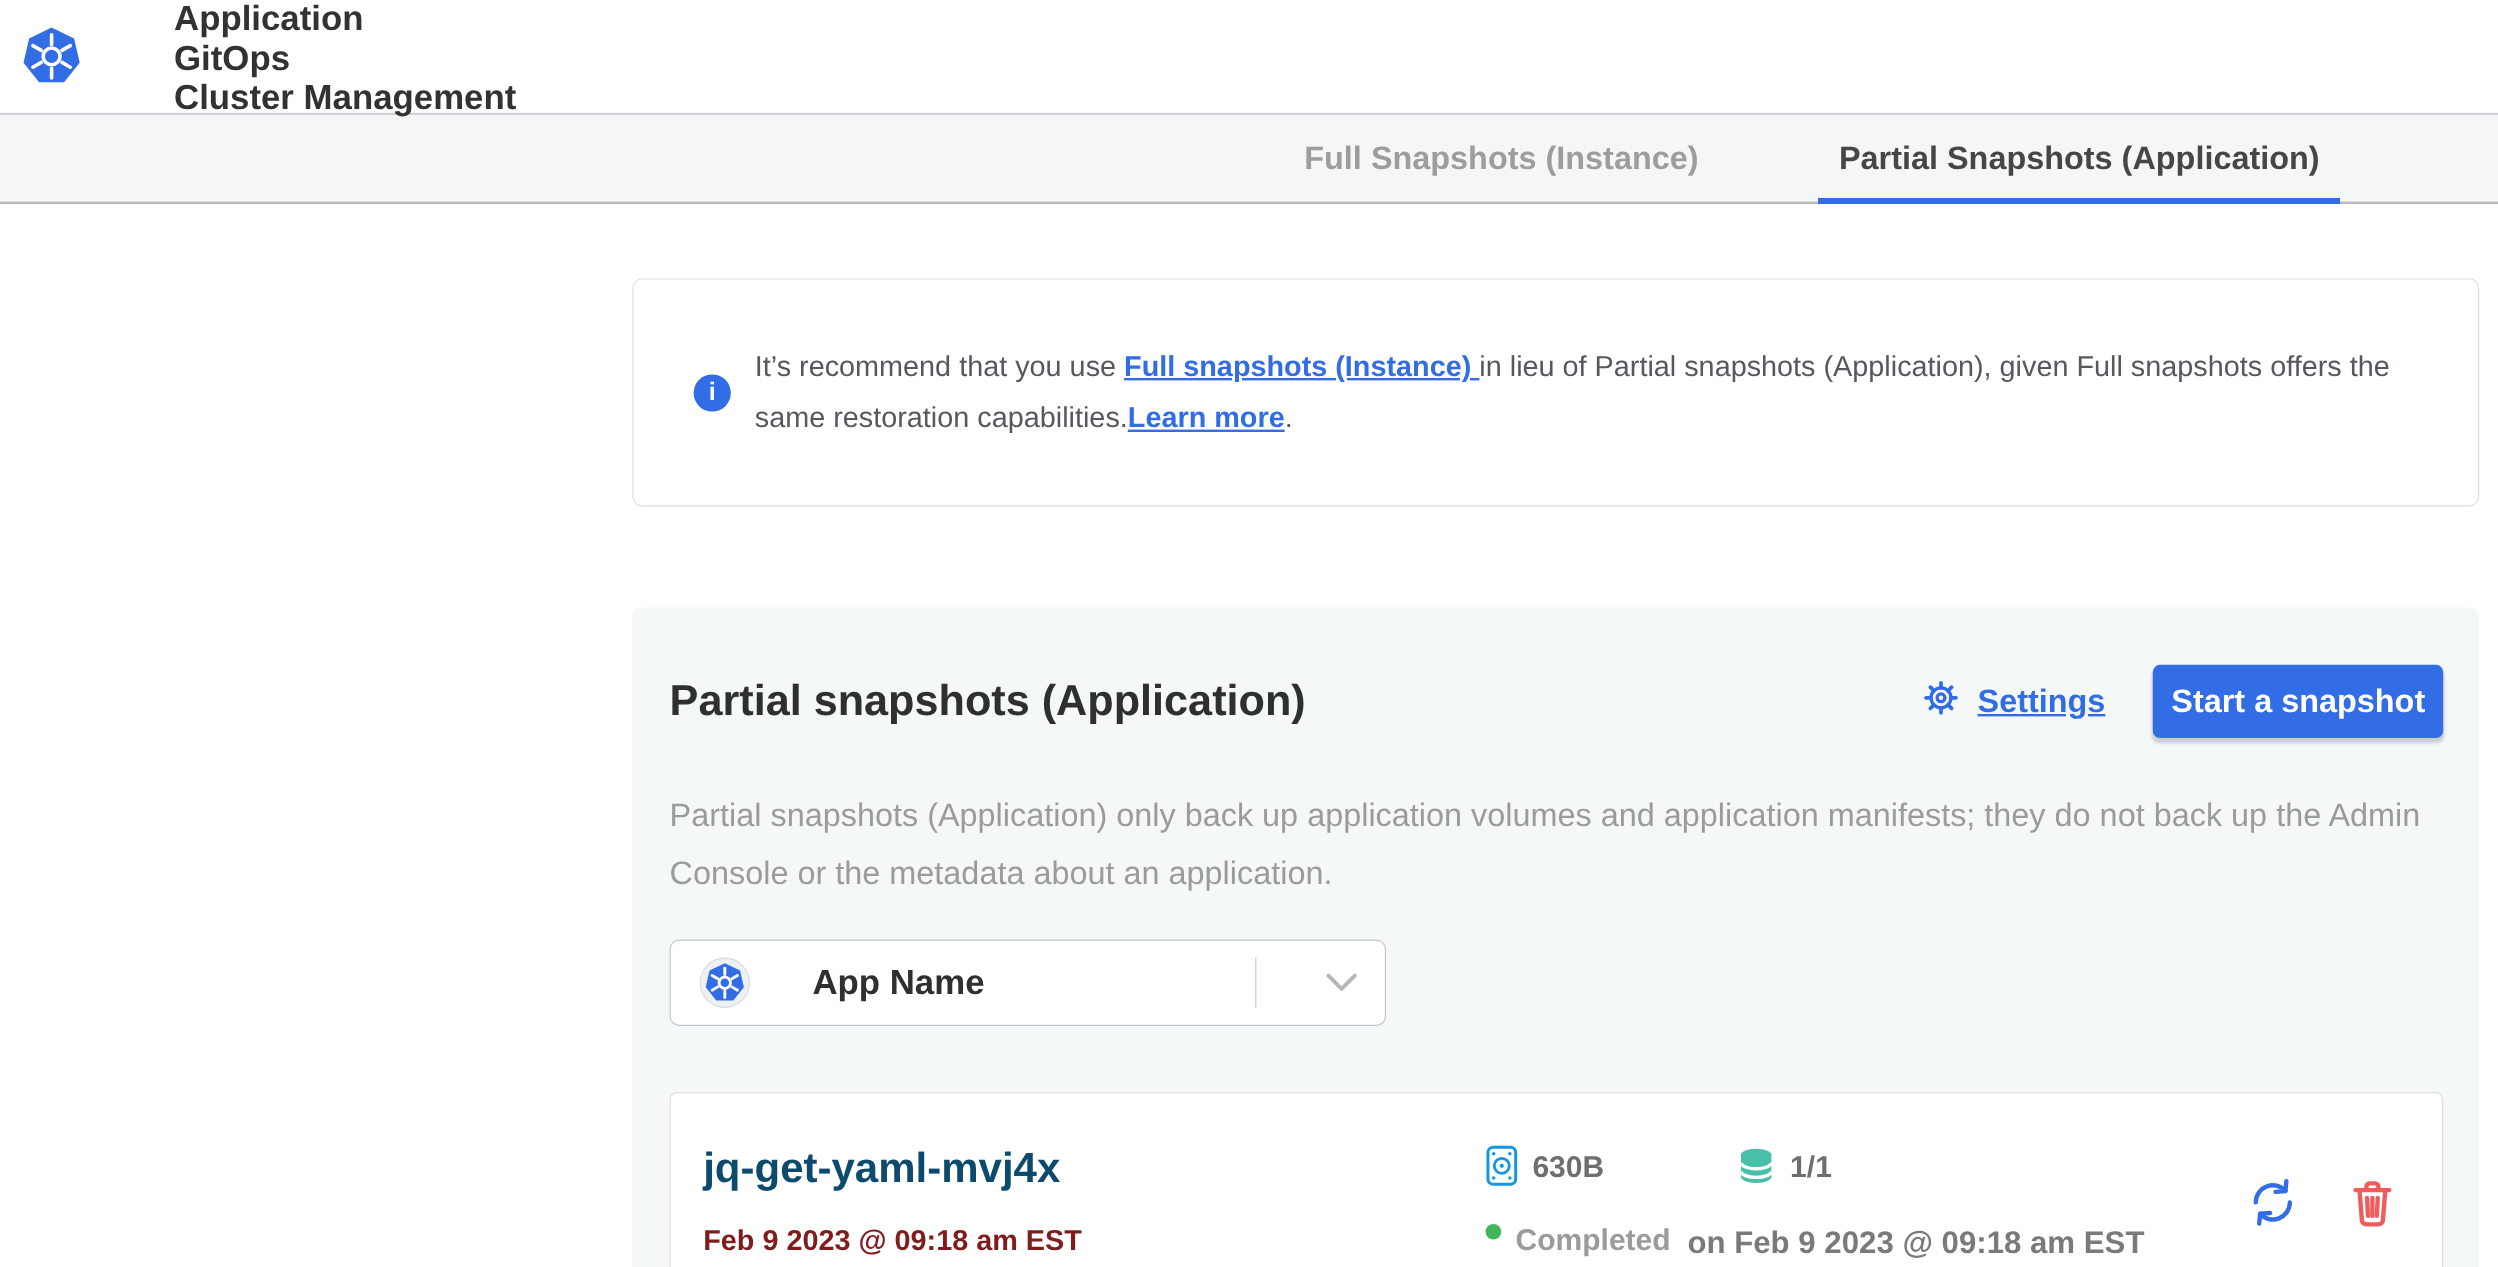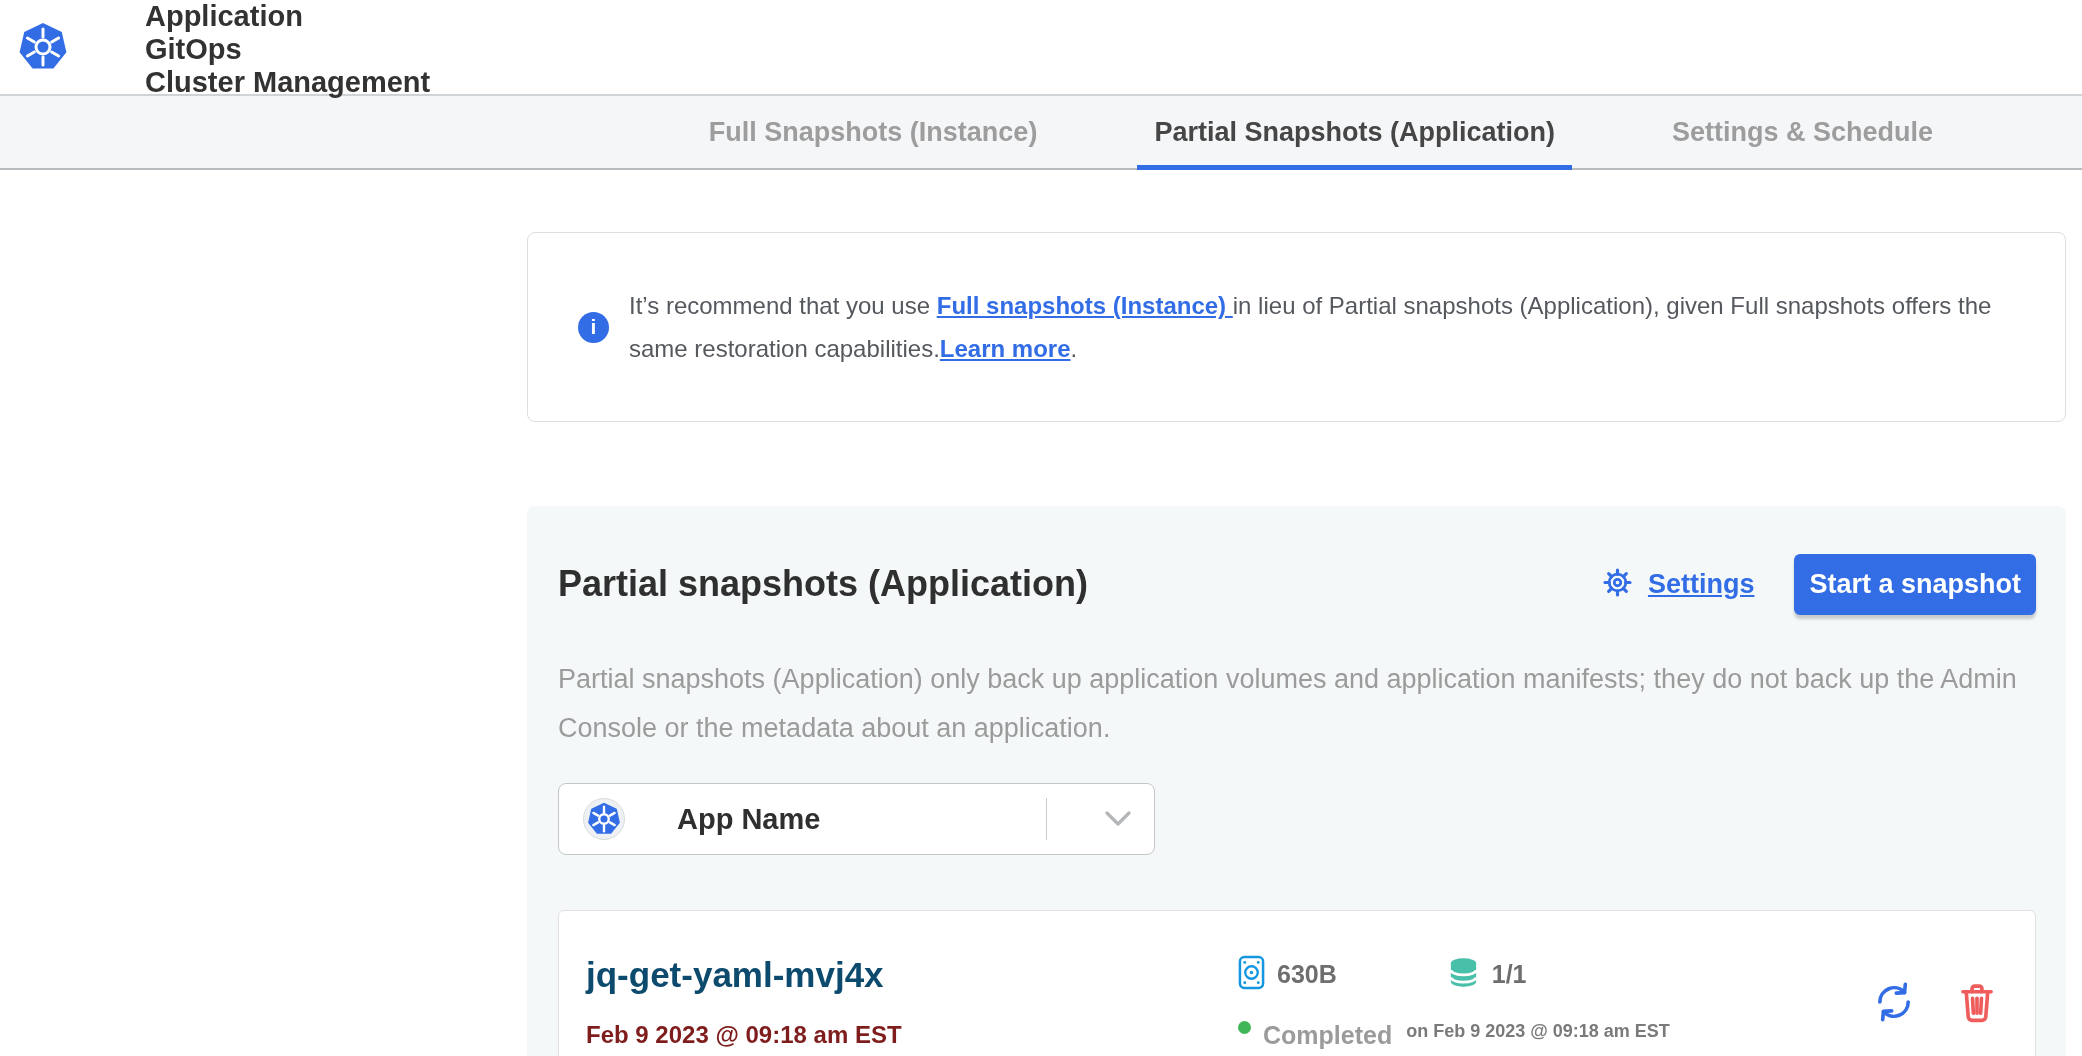--- a/index.html
+++ b/index.html
@@ -114,21 +114,21 @@
     row-gap: 26px; align-items: center;
   }
   .snap-name { font-size: 35px; font-weight: 800; color: #0c4a6e; }
   .snap-date { font-size: 24px; font-weight: 700; color: #7f1d1d; }
   .metrics { display: flex; align-items: center; gap: 110px; }
   .metric { display: flex; align-items: center; gap: 12px; }
   .metric-value { font-size: 25px; font-weight: 700; color: #6e6e6e; }
   .statusline { display: flex; align-items: flex-start; gap: 12px; }
   .status-dot { width: 13px; height: 13px; border-radius: 50%; background: #41b658; }
   .status-word { font-size: 25px; font-weight: 600; color: #9b9b9b; }
-  .status-detail { font-size: 18px; font-weight: 700; color: #7a7a7a; margin-left: 2px; }
+  .status-detail { font-size: 26px; font-weight: 700; color: #7a7a7a; margin-left: 2px; }
   .snap-actions { display: flex; align-items: center; gap: 40px; padding-right: 12px; }
   .icon-btn { background: none; border: none; padding: 0; cursor: pointer; line-height: 0; }
 </style>
 </head>
 <body>
 
 <header class="topnav">
   <div class="logo-wrap">
     <svg viewBox="0 0 100 100" width="50" height="50">
       <polygon fill="#326de6" points="50,2 87.5,20.1 96.8,60.7 70.8,93.2 29.2,93.2 3.2,60.7 12.5,20.1"></polygon>
@@ -146,21 +146,20 @@
   <nav class="topnav-items">
     <div class="topnav-item">Application</div>
     <div class="topnav-item">GitOps</div>
     <div class="topnav-item">Cluster Management</div>
   </nav>
 </header>
 
 <div class="subnav">
   <div class="subtab">Full Snapshots (Instance)</div>
   <div class="subtab active">Partial Snapshots (Application)</div>
-  <div class="subtab">Settings &amp; Schedule</div>
 </div>
 
 <main class="content">
 
   <section class="banner">
     <div class="info-icon">i</div>
     <p class="banner-text">
       <span>It’s recommend that you use </span><a>Full snapshots (Instance) </a><span>in lieu of Partial snapshots (Application), given Full snapshots offers the same restoration capabilities.</span><a>Learn more</a><span>.</span>
     </p>
   </section>

